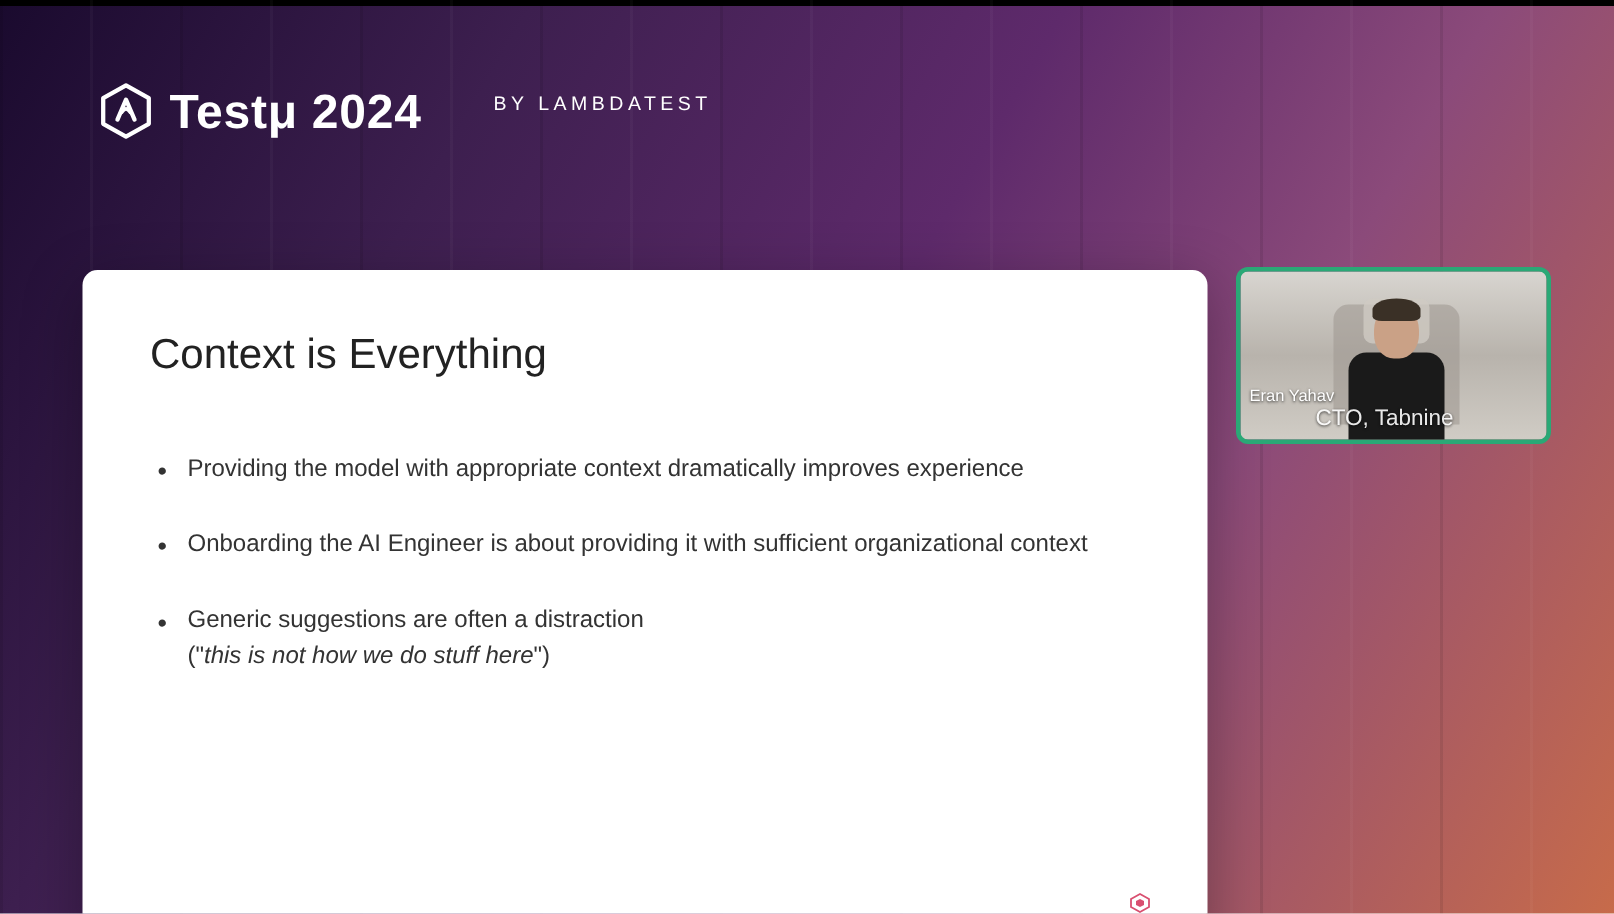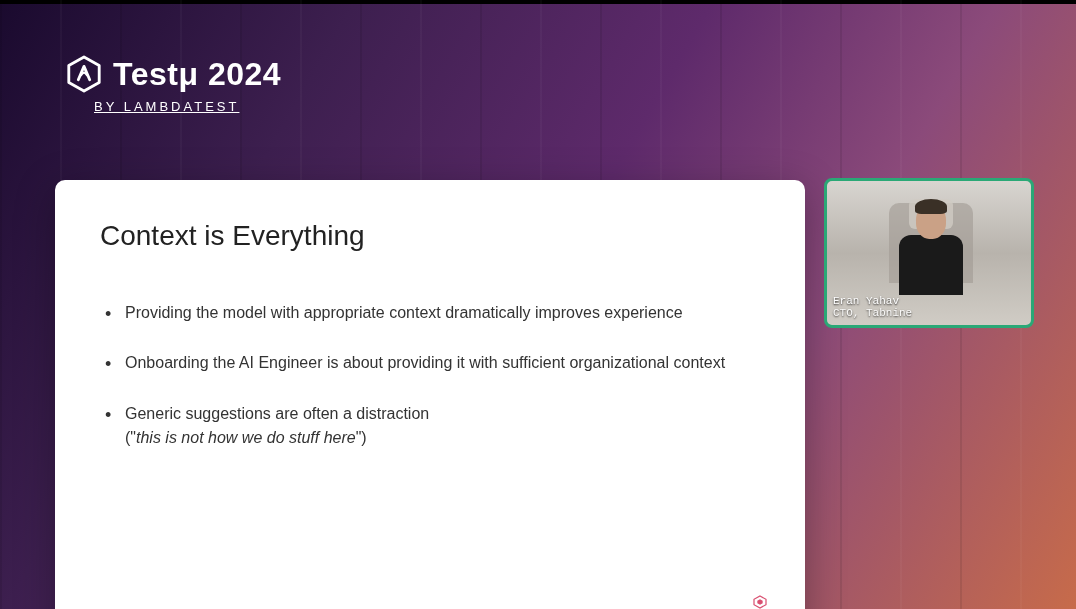--- a/index.html
+++ b/index.html
@@ -38,21 +38,21 @@
           transparent 120px
         );
       opacity: 0.6;
     }
     .event-logo {
       position: absolute;
       top: 55px;
       left: 65px;
       color: #fff;
       display: flex;
-      flex-direction: column;
+      flex-direction: row;
     }
     .logo-row {
       display: flex;
       align-items: center;
       gap: 10px;
     }
     .logo-hex {
       width: 38px;
       height: 38px;
       display: flex;
@@ -61,23 +61,22 @@
     }
     .logo-text {
       font-size: 32px;
       font-weight: 700;
       letter-spacing: 0.5px;
     }
     .logo-sub {
       font-size: 13px;
       letter-spacing: 3px;
       margin-top: 6px;
-      margin-left: 29px;
+      margin-left: 48px;
       font-weight: 500;
-      text-decoration: underline;
     }
     .slide {
       position: absolute;
       top: 180px;
       left: 55px;
       width: 750px;
       height: 462px;
       background: #fff;
       border-radius: 10px;
       padding: 40px 45px 0 45px;
@@ -126,26 +125,25 @@
       flex-direction: column;
     }
     .brand-icon svg {
       display: block;
     }
     .speaker-box {
       position: absolute;
       top: 178px;
       right: 42px;
       width: 210px;
-      height: 150px;
+      height: 118px;
       border: 3px solid #2aa876;
       border-radius: 8px;
       background: linear-gradient(180deg, #d8d5d0 0%, #b8b3ac 50%, #d0ccc5 100%);
       overflow: hidden;
-      font-family: Liberation Mono, monospace;
     }
     .speaker-scene {
       position: absolute;
       inset: 0;
     }
     .chair-back {
       position: absolute;
       top: 22px;
       left: 62px;
       width: 84px;
@@ -197,23 +195,24 @@
       bottom: 6px;
       color: #fff;
       text-shadow: 0 1px 2px rgba(0,0,0,0.8);
     }
     .speaker-name {
       font-size: 11px;
       font-weight: 500;
       display: block;
     }
     .speaker-title {
-      font-size: 11px;
+      font-size: 15px;
       opacity: 0.9;
       display: block;
+      margin-left: 44px;
     }
   </style>
 </head>
 <body>
 
 <div class="top-border"></div>
 <div class="bg-texture"></div>
 
 <div class="event-logo">
   <div class="logo-row">

